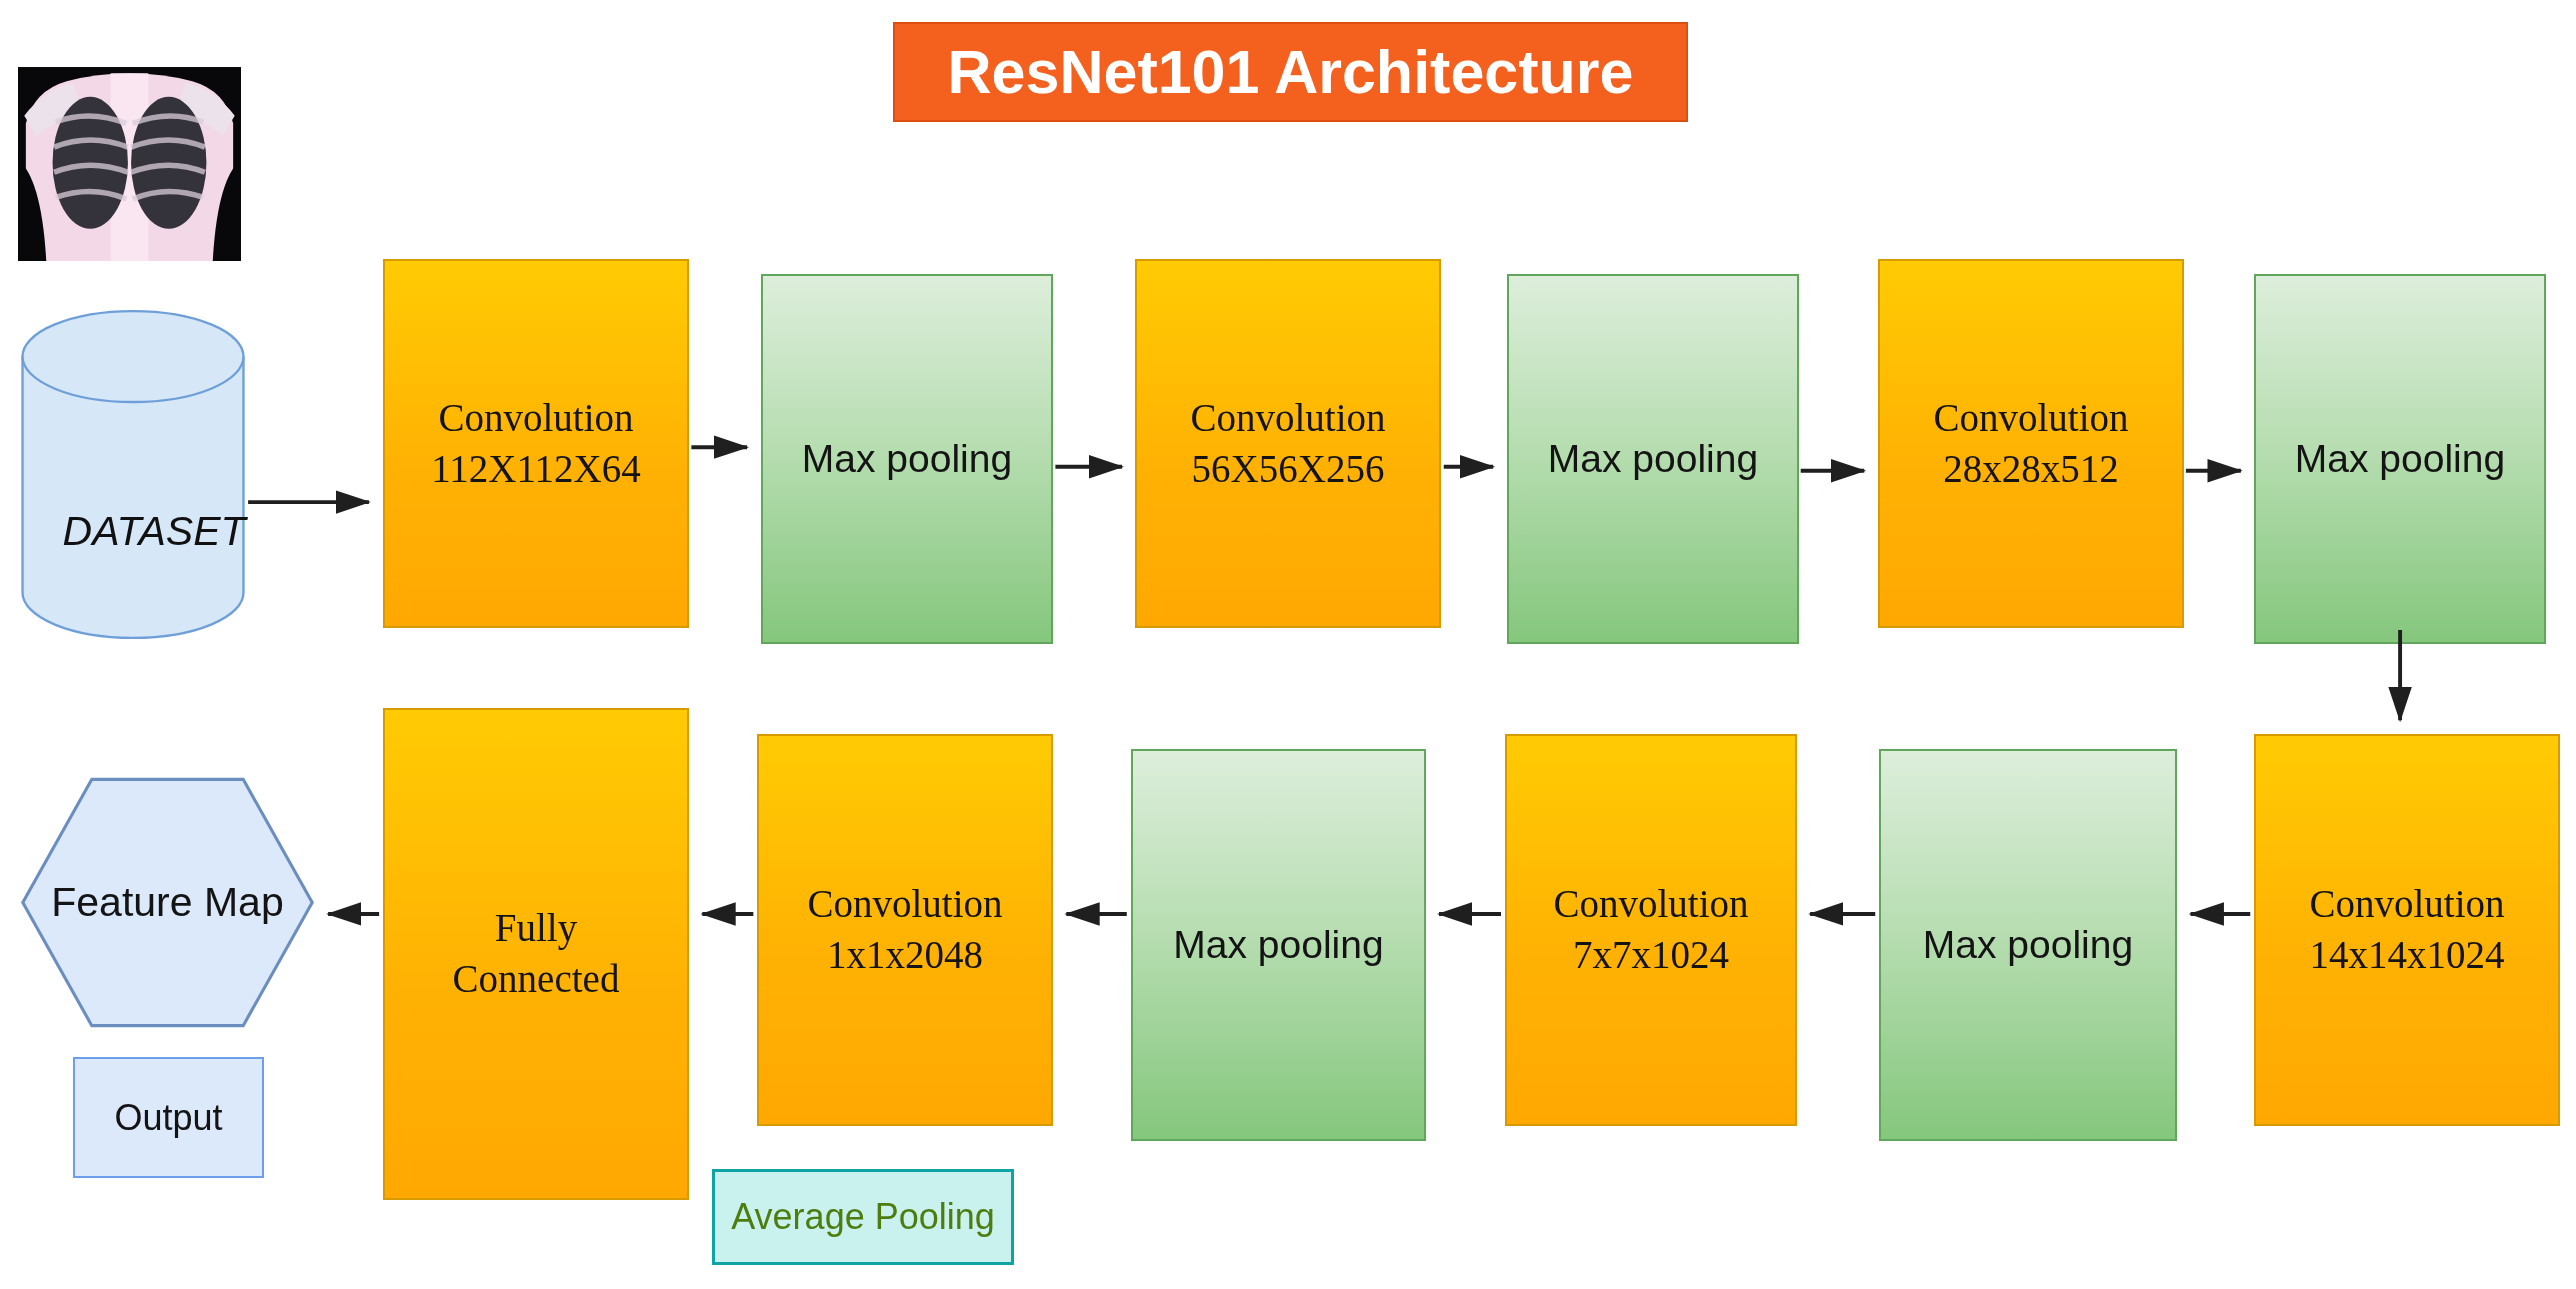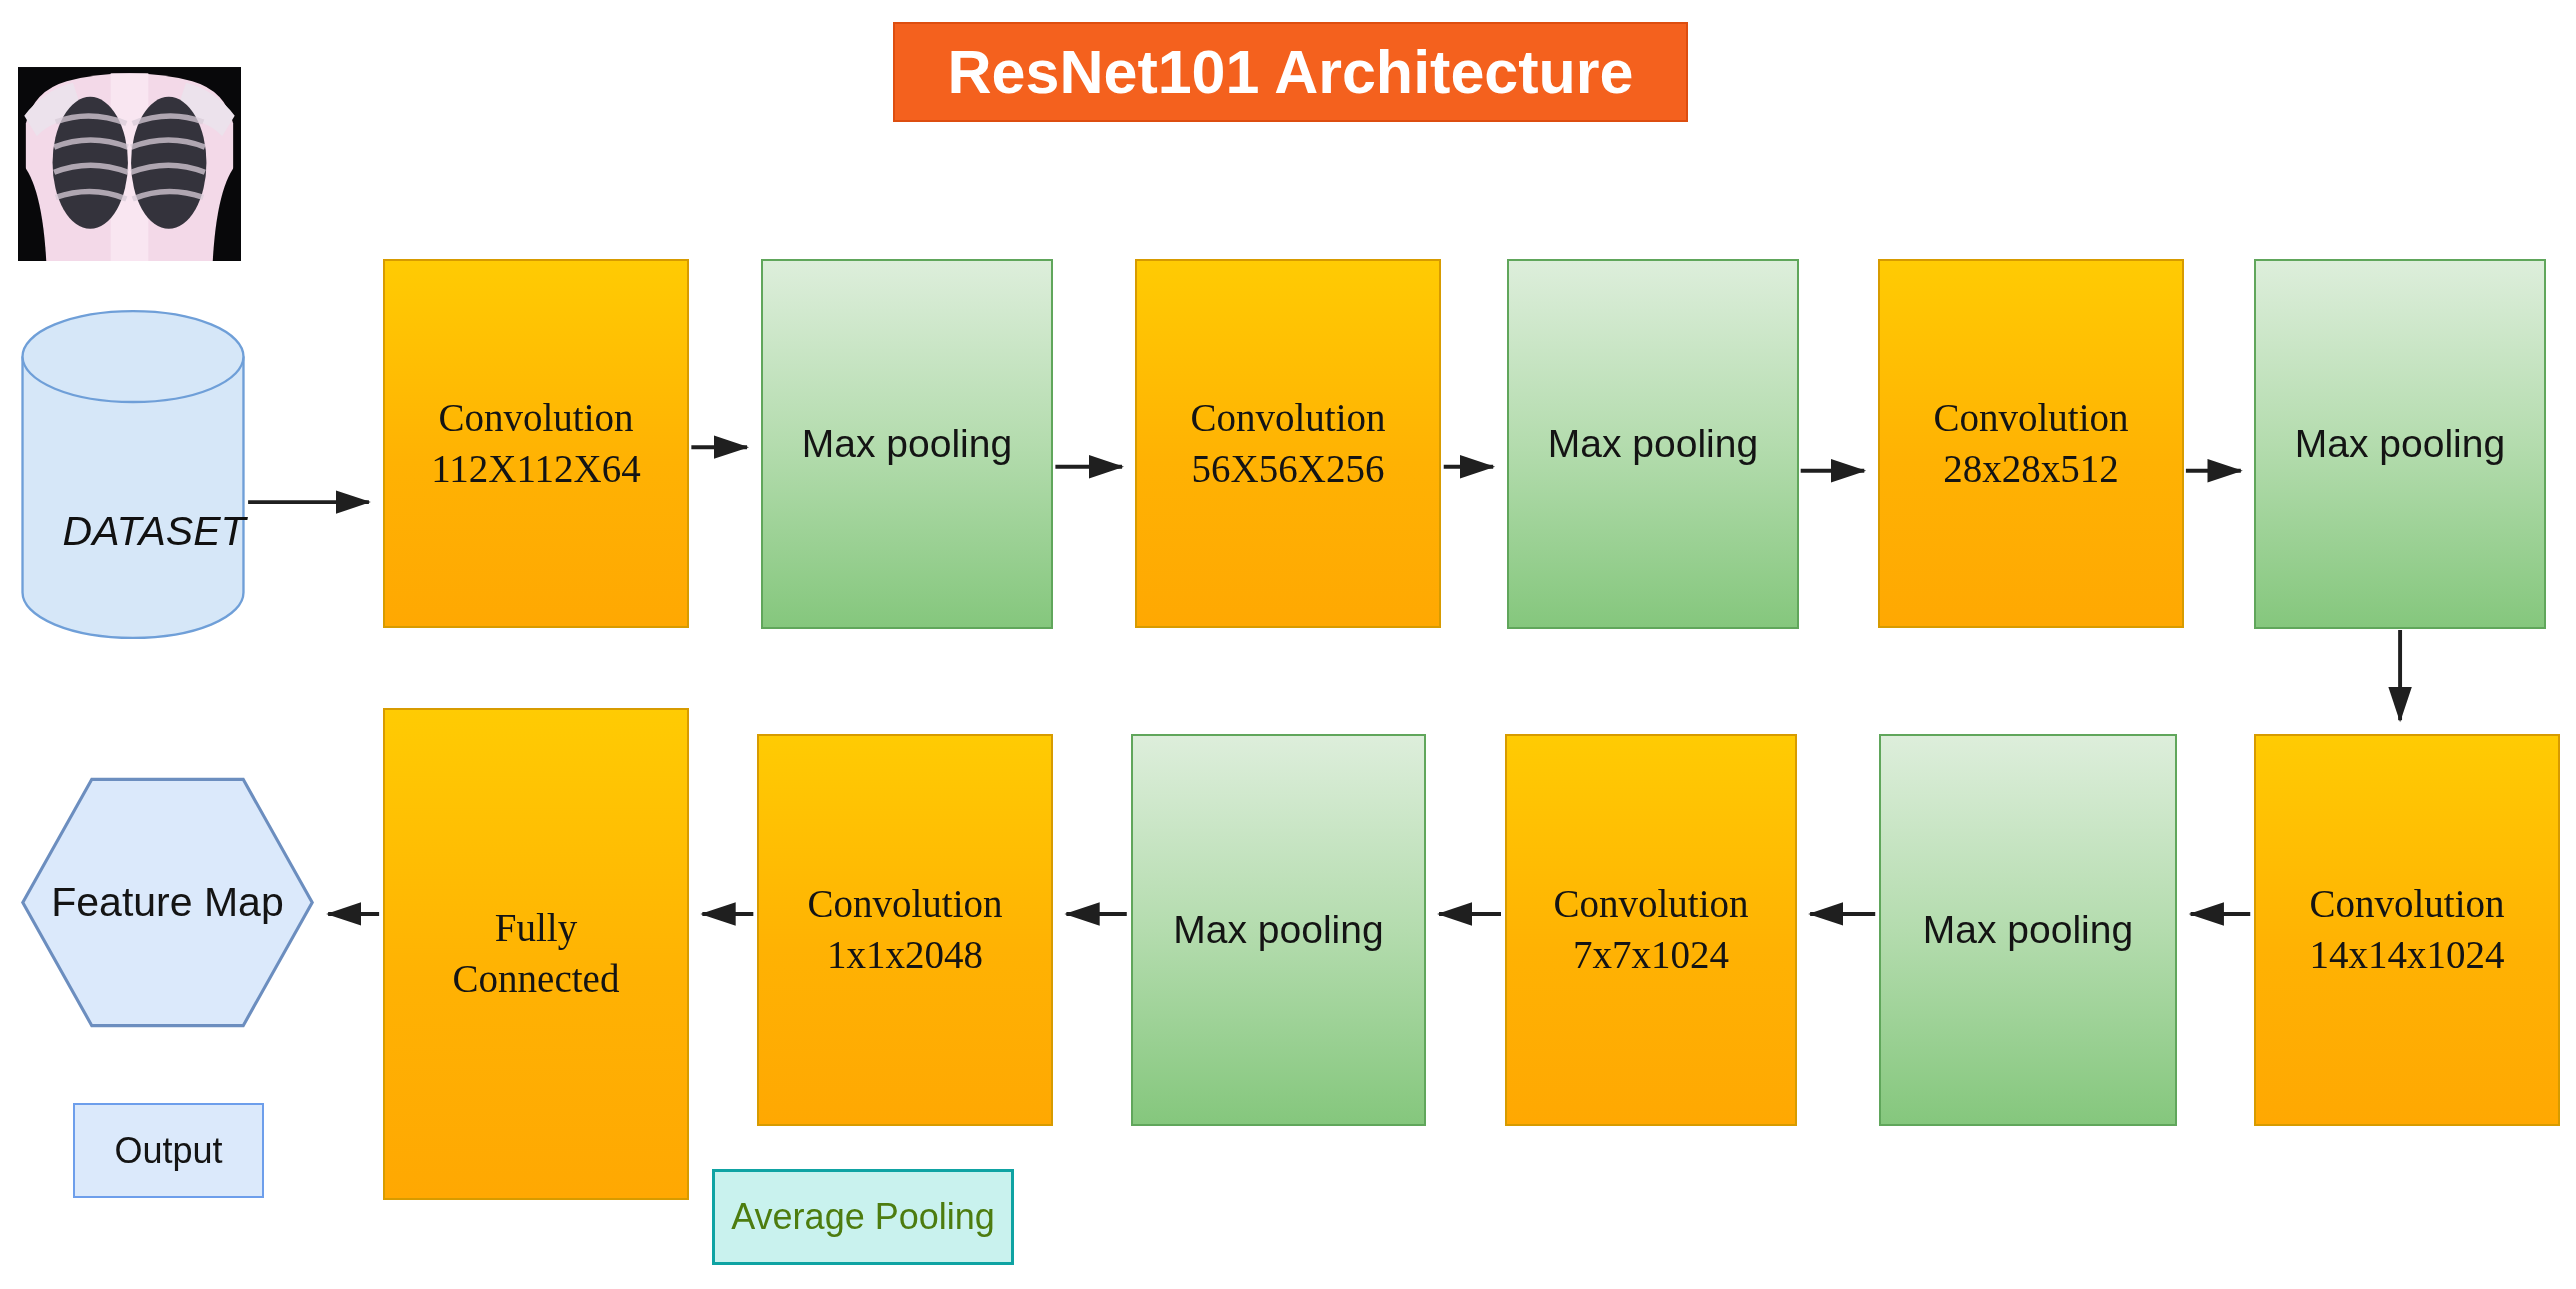--- a/index.html
+++ b/index.html
@@ -21,20 +21,21 @@
     line-height:1.3;
   }
   .conv{
     background:linear-gradient(180deg,#ffcb03 0%,#ffb203 55%,#ffa802 100%);
     border:2.4px solid #d79b00;
     font-family:Liberation Serif, serif;
   }
   .pool{
     background:linear-gradient(180deg,#ddeedb 0%,#b4dcae 50%,#85c77d 100%);
     border:2.4px solid #60a65b;
+    margin-top:15px;
   }
   .title-banner{
     position:absolute;
     left:893px;top:22px;width:795px;height:100px;
     box-sizing:border-box;
     background:#f4611e;
     border:2.4px solid #dd4e10;
     color:#ffffff;
     font-size:61px;font-weight:bold;
     display:flex;align-items:center;justify-content:center;
@@ -46,25 +47,25 @@
     position:absolute;left:0;top:200px;width:100%;
     text-align:right;font-size:41px;color:#111;font-style:italic;
   }
   .hex{position:absolute;left:21px;top:777px;width:293px;height:251px;}
   .hex-label{
     position:absolute;left:0;top:0;width:100%;height:100%;
     display:flex;align-items:center;justify-content:center;
     font-size:41px;color:#141414;white-space:nowrap;
   }
   .badge-output{
-    position:absolute;left:73px;top:1057px;width:191px;height:95px;
+    position:absolute;left:73px;top:1057px;width:191px;height:121px;
     box-sizing:border-box;
     background:#dbe9fb;border:2.4px solid #6d9eeb;
     display:flex;align-items:center;justify-content:center;
-    font-size:36px;color:#141414;margin-top:46px;
+    font-size:36px;color:#141414;
   }
   .badge-avg{
     position:absolute;left:712px;top:1169px;width:302px;height:96px;
     box-sizing:border-box;
     background:#c9f2ee;border:3.9px solid #0fa3a3;
     display:flex;align-items:center;justify-content:center;
     font-size:36px;color:#4d7c0f;white-space:nowrap;
   }
   .arrows{position:absolute;left:0;top:0;width:2576px;height:1289px;pointer-events:none;}
 </style>

